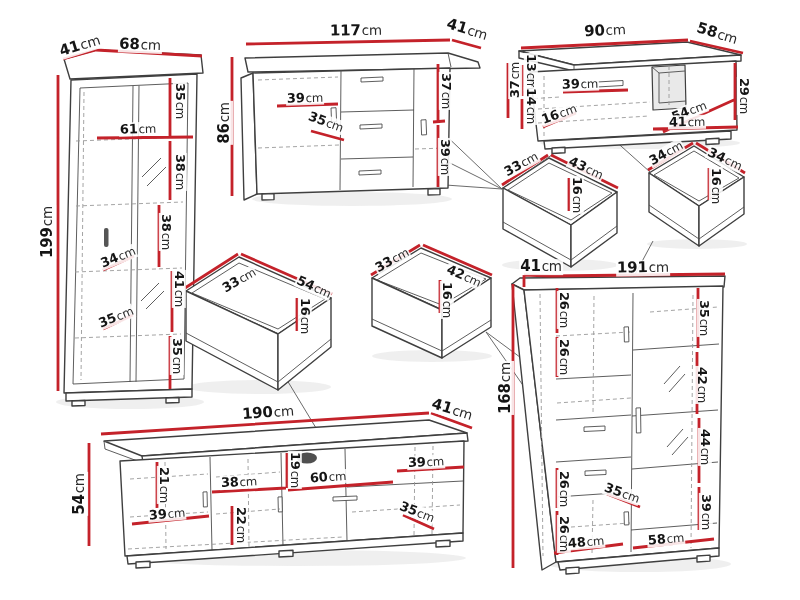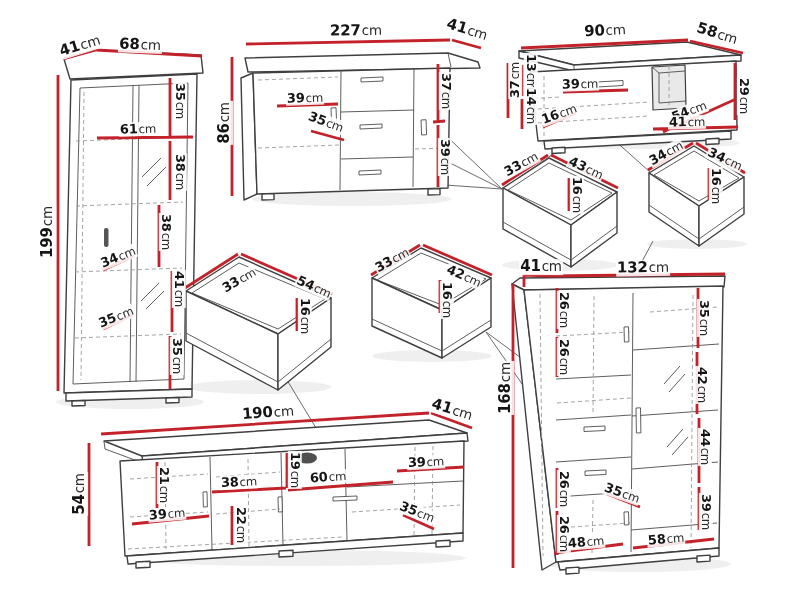--- a/index.html
+++ b/index.html
@@ -175,21 +175,21 @@
       <span class="dim lg" style="left: 140px; top: 45px; transform: translate(-50%, -50%) rotate(2deg);"><b>68</b><span class="unit">cm</span></span>
       <span class="dim lg" style="left: 48px; top: 232px; transform: translate(-50%, -50%) rotate(-90deg);"><b>199</b><span class="unit">cm</span></span>
       <span class="dim" style="left: 180px; top: 101px; transform: translate(-50%, -50%) rotate(90deg);"><b>35</b><span class="unit">cm</span></span>
       <span class="dim" style="left: 138px; top: 129px; transform: translate(-50%, -50%) rotate(-2deg);"><b>61</b><span class="unit">cm</span></span>
       <span class="dim" style="left: 180px; top: 172px; transform: translate(-50%, -50%) rotate(90deg);"><b>38</b><span class="unit">cm</span></span>
       <span class="dim" style="left: 166px; top: 232px; transform: translate(-50%, -50%) rotate(90deg);"><b>38</b><span class="unit">cm</span></span>
       <span class="dim" style="left: 118px; top: 257px; transform: translate(-50%, -50%) rotate(-22deg);"><b>34</b><span class="unit">cm</span></span>
       <span class="dim" style="left: 179px; top: 289px; transform: translate(-50%, -50%) rotate(90deg);"><b>41</b><span class="unit">cm</span></span>
       <span class="dim" style="left: 116px; top: 317px; transform: translate(-50%, -50%) rotate(-22deg);"><b>35</b><span class="unit">cm</span></span>
       <span class="dim" style="left: 177px; top: 356px; transform: translate(-50%, -50%) rotate(90deg);"><b>35</b><span class="unit">cm</span></span>
-      <span class="dim lg" style="left: 356px; top: 31px; transform: translate(-50%, -50%) rotate(-1deg);"><b>227</b><span class="unit">cm</span></span>
+      <span class="dim lg" style="left: 356px; top: 31px; transform: translate(-50%, -50%) rotate(-1deg);"><b>117</b><span class="unit">cm</span></span>
       <span class="dim lg" style="left: 467px; top: 30px; transform: translate(-50%, -50%) rotate(17deg);"><b>41</b><span class="unit">cm</span></span>
       <span class="dim lg" style="left: 225px; top: 123px; transform: translate(-50%, -50%) rotate(-90deg);"><b>86</b><span class="unit">cm</span></span>
       <span class="dim" style="left: 305px; top: 98px; transform: translate(-50%, -50%) rotate(-2deg);"><b>39</b><span class="unit">cm</span></span>
       <span class="dim" style="left: 326px; top: 122px; transform: translate(-50%, -50%) rotate(20deg);"><b>35</b><span class="unit">cm</span></span>
       <span class="dim" style="left: 446px; top: 91px; transform: translate(-50%, -50%) rotate(90deg);"><b>37</b><span class="unit">cm</span></span>
       <span class="dim" style="left: 445px; top: 157px; transform: translate(-50%, -50%) rotate(90deg);"><b>39</b><span class="unit">cm</span></span>
       <span class="dim lg" style="left: 605px; top: 31px; transform: translate(-50%, -50%) rotate(-3deg);"><b>90</b><span class="unit">cm</span></span>
       <span class="dim lg" style="left: 717px; top: 34px; transform: translate(-50%, -50%) rotate(17deg);"><b>58</b><span class="unit">cm</span></span>
       <span class="dim" style="left: 515px; top: 80px; transform: translate(-50%, -50%) rotate(-90deg);"><b>37</b><span class="unit">cm</span></span>
       <span class="dim" style="left: 531px; top: 72px; transform: translate(-50%, -50%) rotate(90deg);"><b>13</b><span class="unit">cm</span></span>
@@ -216,21 +216,21 @@
       <span class="dim lg" style="left: 80px; top: 494px; transform: translate(-50%, -50%) rotate(-90deg);"><b>54</b><span class="unit">cm</span></span>
       <span class="dim" style="left: 164px; top: 485px; transform: translate(-50%, -50%) rotate(90deg);"><b>21</b><span class="unit">cm</span></span>
       <span class="dim" style="left: 239px; top: 482px; transform: translate(-50%, -50%) rotate(-3deg);"><b>38</b><span class="unit">cm</span></span>
       <span class="dim" style="left: 295px; top: 470px; transform: translate(-50%, -50%) rotate(90deg);"><b>19</b><span class="unit">cm</span></span>
       <span class="dim" style="left: 328px; top: 477px; transform: translate(-50%, -50%) rotate(-4deg);"><b>60</b><span class="unit">cm</span></span>
       <span class="dim" style="left: 426px; top: 462px; transform: translate(-50%, -50%) rotate(-3deg);"><b>39</b><span class="unit">cm</span></span>
       <span class="dim" style="left: 167px; top: 514px; transform: translate(-50%, -50%) rotate(-5deg);"><b>39</b><span class="unit">cm</span></span>
       <span class="dim" style="left: 241px; top: 525px; transform: translate(-50%, -50%) rotate(90deg);"><b>22</b><span class="unit">cm</span></span>
       <span class="dim" style="left: 417px; top: 512px; transform: translate(-50%, -50%) rotate(21deg);"><b>35</b><span class="unit">cm</span></span>
       <span class="dim lg" style="left: 541px; top: 267px; transform: translate(-50%, -50%) rotate(0deg);"><b>41</b><span class="unit">cm</span></span>
-      <span class="dim lg" style="left: 643px; top: 268px; transform: translate(-50%, -50%) rotate(-1deg);"><b>132</b><span class="unit">cm</span></span>
+      <span class="dim lg" style="left: 643px; top: 268px; transform: translate(-50%, -50%) rotate(-1deg);"><b>191</b><span class="unit">cm</span></span>
       <span class="dim lg" style="left: 506px; top: 388px; transform: translate(-50%, -50%) rotate(-90deg);"><b>168</b><span class="unit">cm</span></span>
       <span class="dim" style="left: 564px; top: 310px; transform: translate(-50%, -50%) rotate(90deg);"><b>26</b><span class="unit">cm</span></span>
       <span class="dim" style="left: 564px; top: 357px; transform: translate(-50%, -50%) rotate(90deg);"><b>26</b><span class="unit">cm</span></span>
       <span class="dim" style="left: 704px; top: 318px; transform: translate(-50%, -50%) rotate(90deg);"><b>35</b><span class="unit">cm</span></span>
       <span class="dim" style="left: 702px; top: 385px; transform: translate(-50%, -50%) rotate(90deg);"><b>42</b><span class="unit">cm</span></span>
       <span class="dim" style="left: 705px; top: 447px; transform: translate(-50%, -50%) rotate(90deg);"><b>44</b><span class="unit">cm</span></span>
       <span class="dim" style="left: 564px; top: 489px; transform: translate(-50%, -50%) rotate(90deg);"><b>26</b><span class="unit">cm</span></span>
       <span class="dim" style="left: 622px; top: 493px; transform: translate(-50%, -50%) rotate(19deg);"><b>35</b><span class="unit">cm</span></span>
       <span class="dim" style="left: 564px; top: 534px; transform: translate(-50%, -50%) rotate(90deg);"><b>26</b><span class="unit">cm</span></span>
       <span class="dim" style="left: 706px; top: 512px; transform: translate(-50%, -50%) rotate(90deg);"><b>39</b><span class="unit">cm</span></span>

